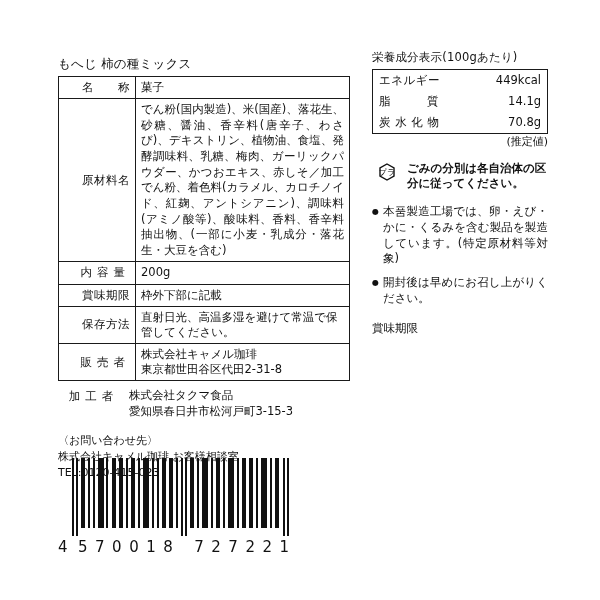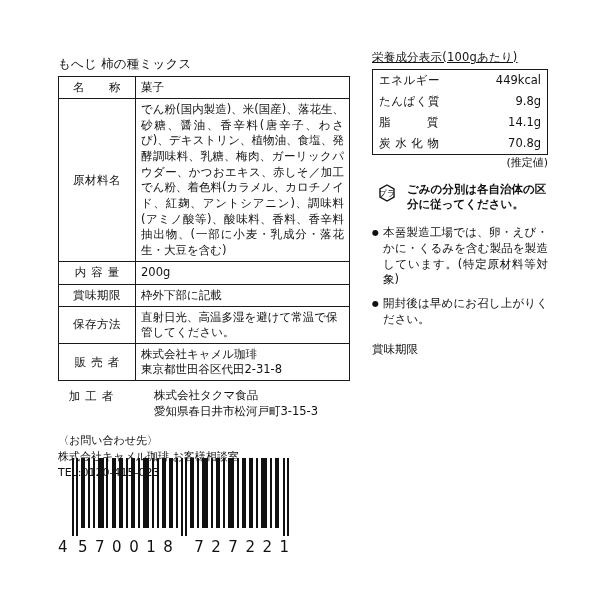--- a/index.html
+++ b/index.html
@@ -41,21 +41,21 @@
   }
   table.spec td {
     border: 1px solid #1a1a1a;
     padding: 3px 5px;
     font-size: 11.5px;
     line-height: 1.32;
     vertical-align: middle;
   }
   td.lbl {
     width: 66px;
-    text-align: center;
+    text-align: right;
     white-space: nowrap;
     letter-spacing: 0.5px;
   }
   td.lbl.sp {
     letter-spacing: 5px;
     text-indent: 5px;
   }
   td.val {
     vertical-align: middle;
   }
@@ -64,21 +64,20 @@
     text-align-last: left;
     line-height: 1.36;
   }
 
   
   .maker {
     display: flex;
     margin-top: 7px;
     font-size: 11.5px;
     line-height: 1.35;
-    gap: 25px;
   }
   .maker .mlbl {
     width: 66px;
     flex: 0 0 66px;
     text-align: center;
     letter-spacing: 5px;
     text-indent: 5px;
     padding-top: 1px;
   }
   .maker .mval {
@@ -119,21 +118,20 @@
   .right {
     position: absolute;
     left: 372px;
     top: 50px;
     width: 176px;
   }
   .nutri-title {
     font-size: 11.5px;
     margin-bottom: 4px;
     letter-spacing: 0.2px;
-    text-decoration: underline;
   }
   table.nutri {
     border-collapse: collapse;
     width: 176px;
     table-layout: fixed;
     border: 1px solid #1a1a1a;
   }
   table.nutri td {
     font-size: 11.5px;
     padding: 3px 6px;
@@ -306,24 +304,20 @@
 
     <div class="nutri-title">栄養成分表示(100gあたり)</div>
 
     <table class="nutri">
       <tbody>
         <tr>
           <td class="k">エネルギー</td>
           <td class="n">449kcal</td>
         </tr>
         <tr>
-          <td class="k">たんぱく質</td>
-          <td class="n">9.8g</td>
-        </tr>
-        <tr>
           <td class="k">脂　　　質</td>
           <td class="n">14.1g</td>
         </tr>
         <tr>
           <td class="k">炭 水 化 物</td>
           <td class="n">70.8g</td>
         </tr>
       </tbody>
     </table>
     <div class="est">(推定値)</div>

